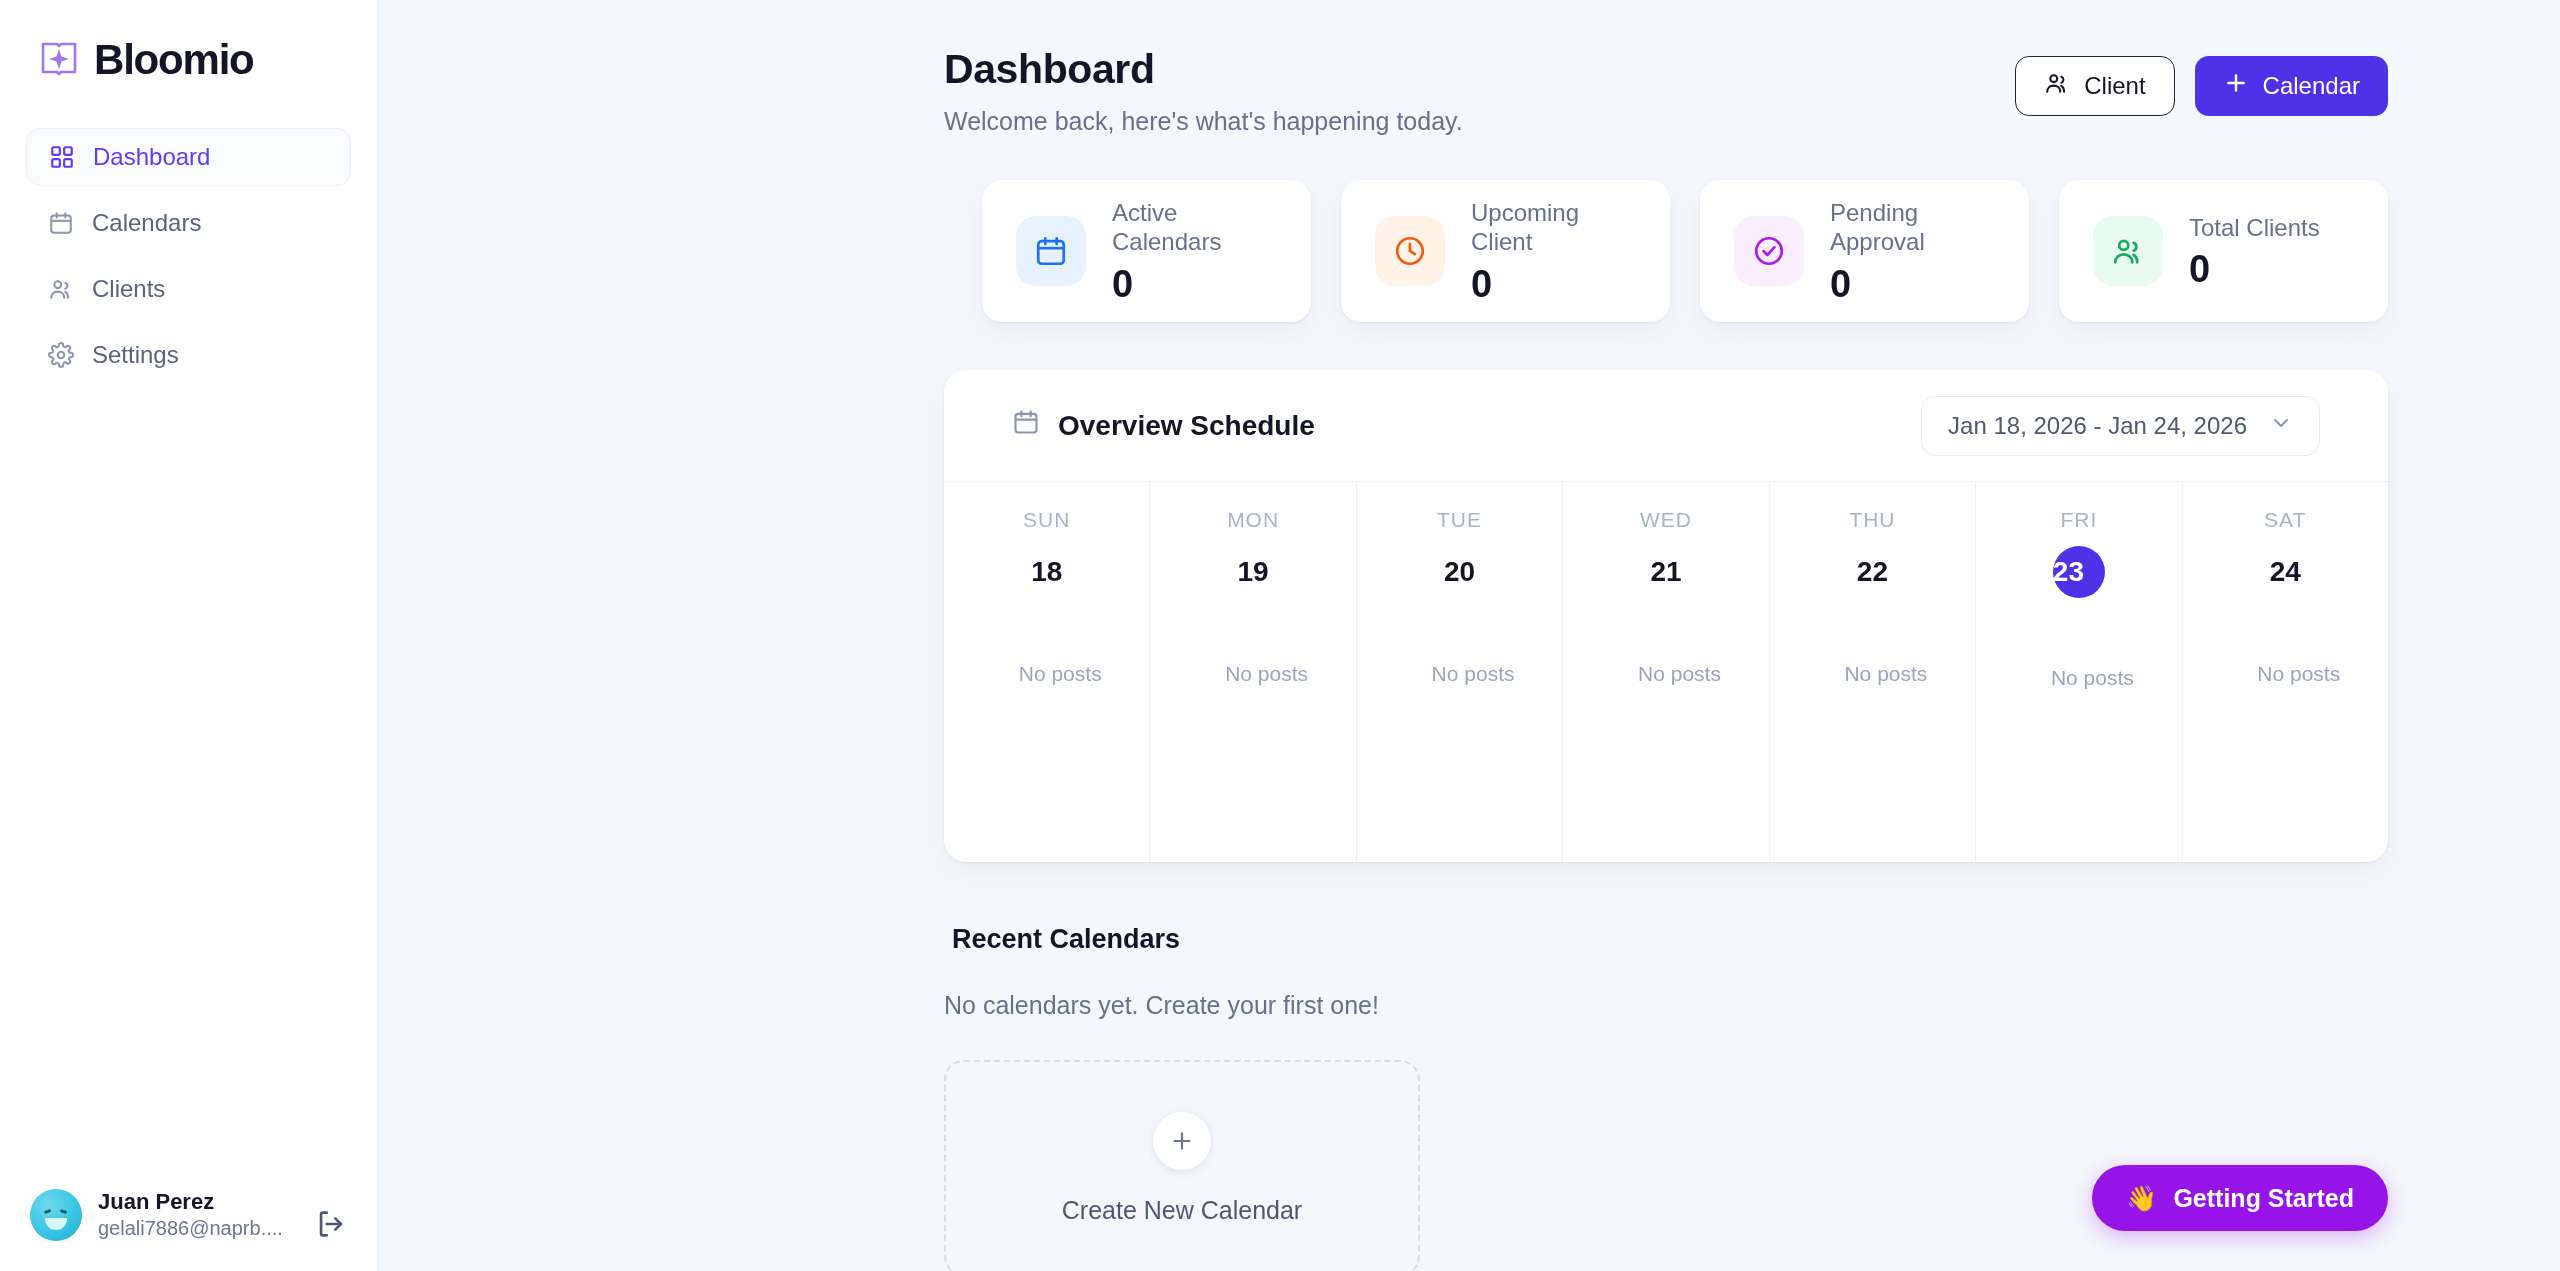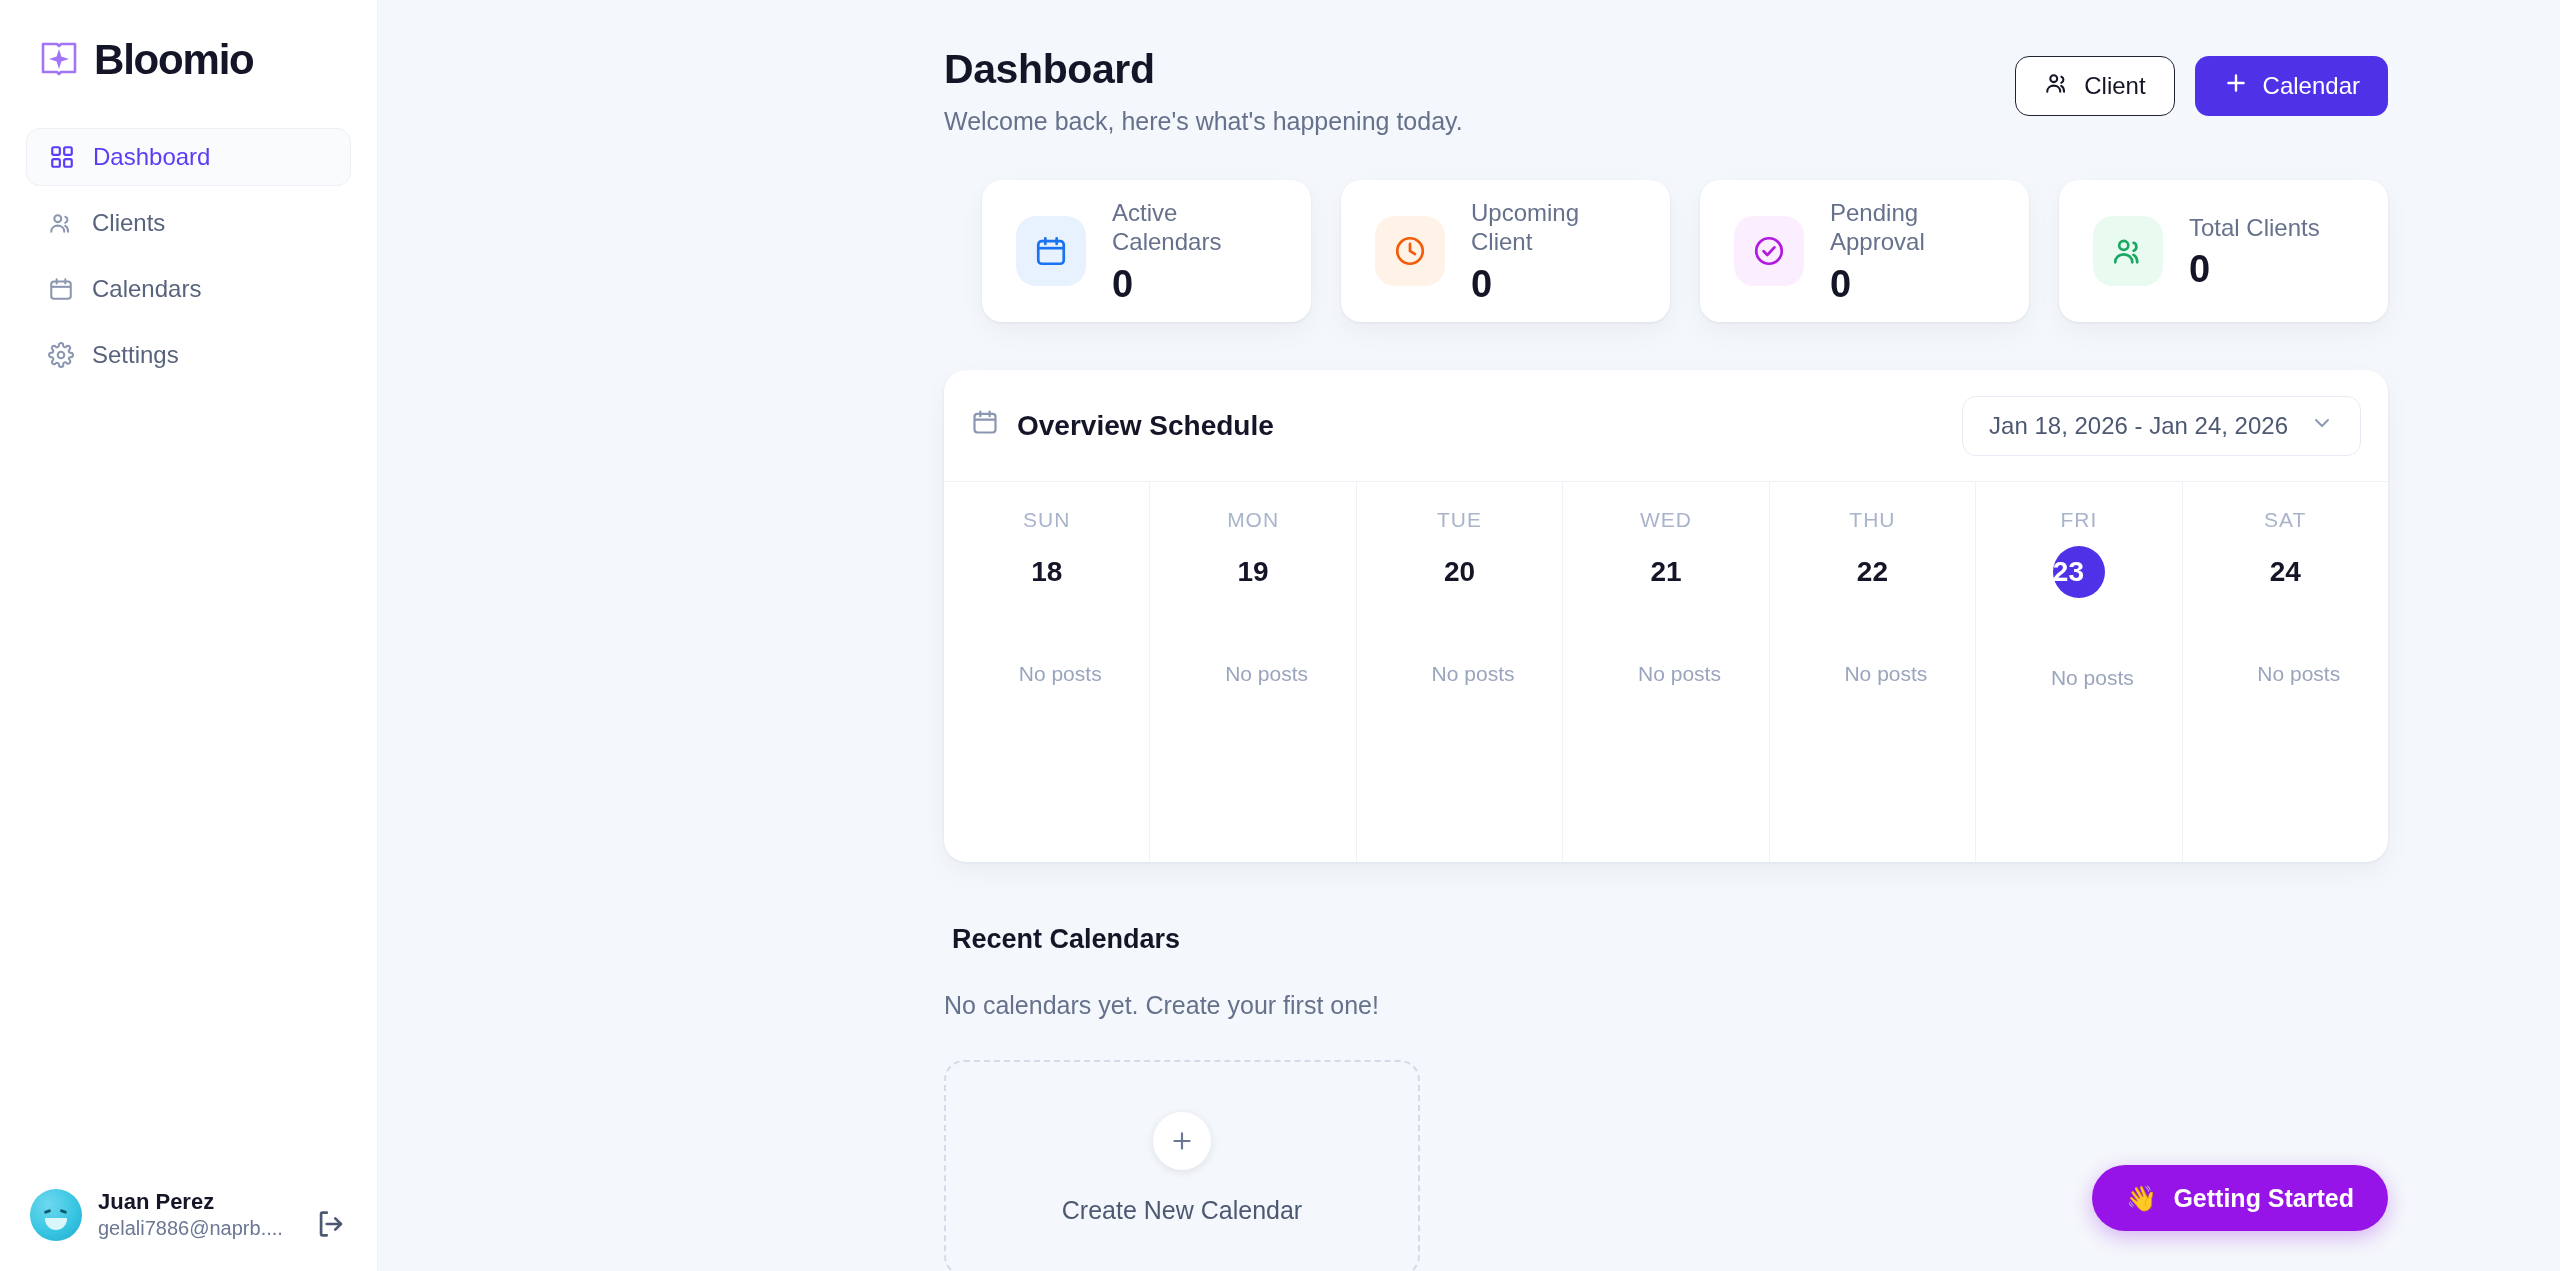--- a/index.html
+++ b/index.html
@@ -90,21 +90,21 @@
   .stat-value { font-size:38px; font-weight:700; color:#141527; margin-top:8px; line-height:1; }
 
   
   .schedule {
     margin-top:48px; background:#ffffff; border-radius:22px;
     box-shadow:0 1px 3px rgba(25,40,80,.07), 0 10px 26px rgba(25,40,80,.045);
     overflow:hidden;
   }
   .sched-head {
     height:112px; display:flex; align-items:center; justify-content:space-between;
-    padding:0 27px; border-bottom:1px solid #eef1f6;
+    padding:0 68px; border-bottom:1px solid #eef1f6;
   }
   .sched-title { display:flex; align-items:center; gap:18px; font-size:28px; font-weight:700; color:#141527; }
   .date-pill {
     display:flex; align-items:center; gap:22px;
     height:60px; padding:0 26px; border:1.5px solid #e6eaf2; border-radius:14px;
     font-size:24px; color:#4d5872; cursor:pointer; background:#fff;
   }
   .week { display:flex; height:380px; }
   .day-col { flex:1; border-right:1px solid #eef1f6; display:flex; flex-direction:column; align-items:center; padding-top:26px; }
   .day-col:last-child { border-right:none; }
@@ -164,38 +164,38 @@
               <rect x="14" y="3" width="7" height="7" rx="1.4"></rect>
             <rect x="3" y="14" width="7" height="7" rx="1.4"></rect>
               <rect x="14" y="14" width="7" height="7" rx="1.4"></rect>
           </svg>
         </span>
         <span>Dashboard</span>
       </div>
 
       <div class="nav-item">
         <span class="nicon">
+          <svg width="26" height="26" viewBox="0 0 24 24" fill="none" stroke="#8b97b0" stroke-width="1.9">
+            <rect x="3" y="5" width="18" height="16" rx="2.5"></rect>
+              <path d="M3 10h18"></path>
+            <path d="M8 3v4M16 3v4" stroke-linecap="round"></path>
+          </svg>
+        </span>
+        <span>Calendars</span>
+      </div>
+
+      <div class="nav-item">
+        <span class="nicon">
           <svg width="26" height="26" viewBox="0 0 24 24" fill="none" stroke="#8b97b0" stroke-width="1.9" stroke-linecap="round">
             <circle cx="9" cy="8" r="3.2"></circle>
               <path d="M3 20c0-3.4 2.7-5.6 6-5.6s6 2.2 6 5.6"></path>
             <path d="M16 6.2a3 3 0 0 1 0 5.6M18.5 20c0-2.6-1-4.4-2.6-5.3"></path>
           </svg>
         </span>
         <span>Clients</span>
-      </div>
-
-      <div class="nav-item">
-        <span class="nicon">
-          <svg width="26" height="26" viewBox="0 0 24 24" fill="none" stroke="#8b97b0" stroke-width="1.9">
-            <rect x="3" y="5" width="18" height="16" rx="2.5"></rect>
-              <path d="M3 10h18"></path>
-            <path d="M8 3v4M16 3v4" stroke-linecap="round"></path>
-          </svg>
-        </span>
-        <span>Calendars</span>
       </div>
 
       <div class="nav-item">
         <span class="nicon">
           <svg width="26" height="26" viewBox="0 0 24 24" fill="none" stroke="#8b97b0" stroke-width="1.9">
             <circle cx="12" cy="12" r="3"></circle>
             <path d="M19.4 14.5a1.6 1.6 0 0 0 .3 1.8l.1.1a2 2 0 1 1-2.8 2.8l-.1-.1a1.6 1.6 0 0 0-1.8-.3 1.6 1.6 0 0 0-1 1.5V21a2 2 0 1 1-4 0v-.2a1.6 1.6 0 0 0-1-1.5 1.6 1.6 0 0 0-1.8.3l-.1.1a2 2 0 1 1-2.8-2.8l.1-.1a1.6 1.6 0 0 0 .3-1.8 1.6 1.6 0 0 0-1.5-1H3a2 2 0 1 1 0-4h.2a1.6 1.6 0 0 0 1.5-1 1.6 1.6 0 0 0-.3-1.8l-.1-.1a2 2 0 1 1 2.8-2.8l.1.1a1.6 1.6 0 0 0 1.8.3H9a1.6 1.6 0 0 0 1-1.5V3a2 2 0 1 1 4 0v.2a1.6 1.6 0 0 0 1 1.5 1.6 1.6 0 0 0 1.8-.3l.1-.1a2 2 0 1 1 2.8 2.8l-.1.1a1.6 1.6 0 0 0-.3 1.8V9a1.6 1.6 0 0 0 1.5 1H21a2 2 0 1 1 0 4h-.2a1.6 1.6 0 0 0-1.5 1Z"></path>
           </svg>
         </span>
         <span>Settings</span>

